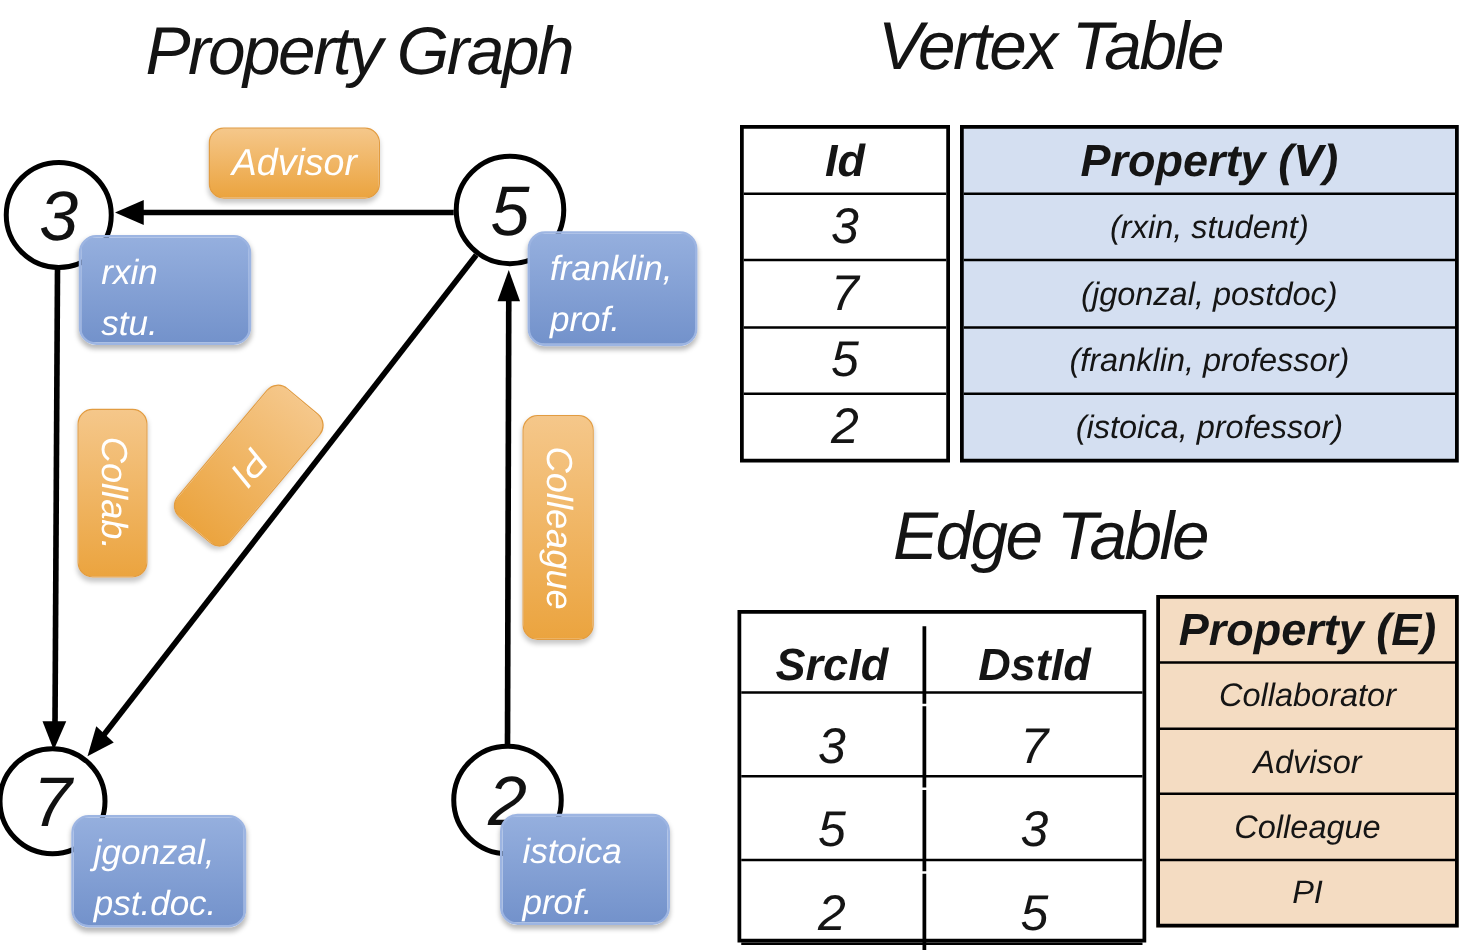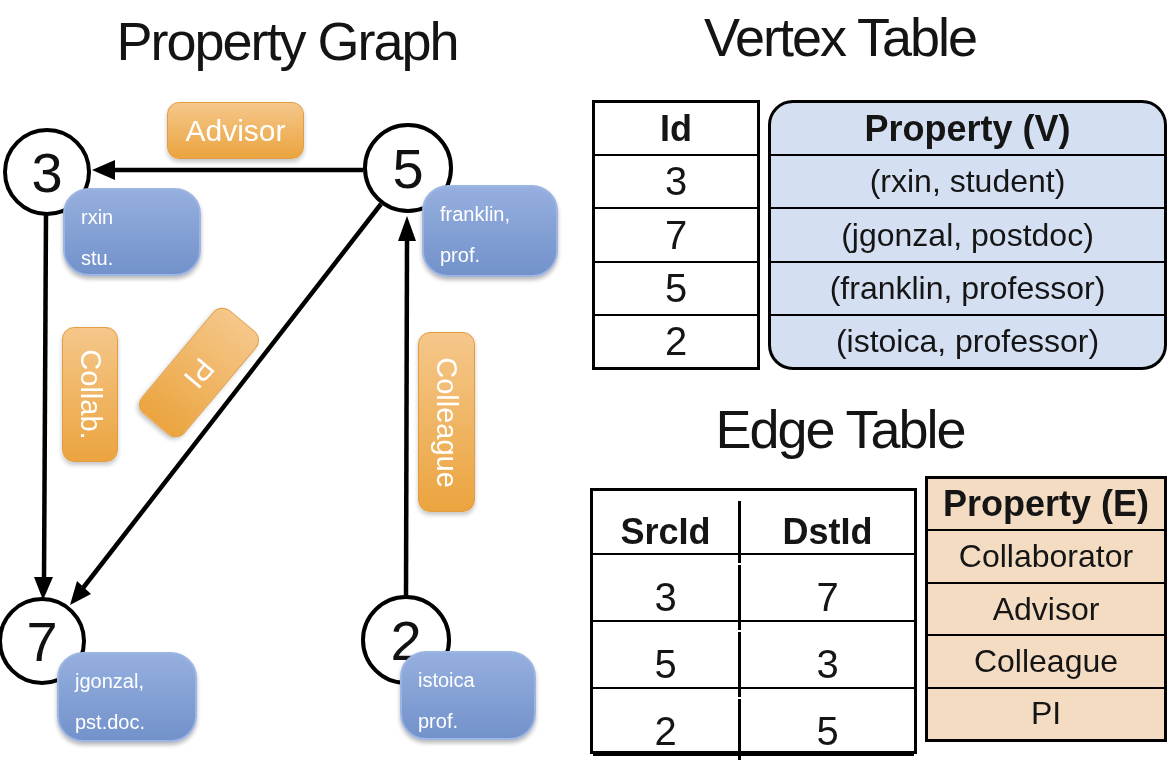--- a/index.html
+++ b/index.html
@@ -1,38 +1,38 @@
 <!DOCTYPE html>
 <html><head>
 <meta charset="utf-8">
 <style>
   html,body{margin:0;padding:0;background:#fff;}
   body{width:1170px;height:760px;overflow:hidden;font-family:"Liberation Sans",sans-serif;color:#151515;}
-  .canvas{position:relative;width:1088px;height:760px;}
+  .canvas{position:relative;width:1088px;height:760px;font-style:italic;}
 
   .big-title{position:absolute;text-align:center;font-size:54px;font-weight:400;letter-spacing:-2px;color:#141414;white-space:nowrap;}
   #graph-title{left:0;top:10px;width:574px;}
   #vertex-table-title{left:550px;top:6px;width:580px;}
   #edge-table-title{left:550px;top:398px;width:580px;}
 
   
   #edges-svg{position:absolute;left:0;top:0;z-index:1;}
   .gline{stroke:#000;stroke-width:4.5;fill:none;}
   .ghead{fill:#000;stroke:none;}
 
   .vertex-circle{position:absolute;z-index:2;border:4.5px solid #000;border-radius:50%;background:#fff;
     display:flex;align-items:center;justify-content:center;font-size:56px;color:#111;box-sizing:border-box;}
   #circle-3{left:3px;top:128px;width:88px;height:88px;}
   #circle-5{left:363px;top:123px;width:90px;height:90px;}
   #circle-7{left:-2px;top:597px;width:88px;height:88px;}
   #circle-2{left:361px;top:595px;width:90px;height:90px;}
 
-  .vbox{position:absolute;z-index:3;border-radius:26px;box-sizing:border-box;
+  .vbox{position:absolute;z-index:3;border-radius:14px;box-sizing:border-box;
     background:linear-gradient(180deg,#95afde 0%,#7392cb 100%);
-    border:2px solid #9db5e2;color:#fff;font-size:20px;line-height:41px;padding:7px 6px 0 16px;
+    border:2px solid #9db5e2;color:#fff;font-size:28px;line-height:41px;padding:7px 6px 0 16px;
     box-shadow:0 3px 4px rgba(0,0,0,0.28);}
   #vbox-rxin{left:63px;top:188px;width:138px;height:88px;}
   #vbox-franklin{left:422px;top:185px;width:136px;height:92px;}
   #vbox-jgonzal{left:57px;top:652px;width:140px;height:90px;}
   #vbox-istoica{left:400px;top:651px;width:136px;height:89px;}
 
   .elabel{position:absolute;z-index:4;border-radius:12px;box-sizing:border-box;
     background:linear-gradient(180deg,#f5c78a 0%,#eba43f 100%);
     border:1.5px solid #e29c41;color:#fff;display:flex;align-items:center;justify-content:center;
     font-size:30px;box-shadow:0 3px 4px rgba(0,0,0,0.22);}
@@ -42,27 +42,27 @@
   #elabel-collab{left:62px;top:327px;width:56px;height:135px;font-size:29px;}
   #elabel-pi{left:171px;top:305px;width:56px;height:135px;transform:rotate(40deg);}
   #elabel-colleague{left:418px;top:332px;width:57px;height:180px;font-size:29px;}
 
   
   .tbl{position:absolute;z-index:1;border:3px solid #000;box-sizing:border-box;display:flex;flex-direction:column;background:#fff;}
   .trow{flex:1;display:flex;align-items:center;justify-content:center;border-bottom:2.5px solid #000;box-sizing:border-box;}
   .trow:last-child{border-bottom:none;}
   .trow.hdr{font-weight:bold;font-size:36px;}
   .num{font-size:40px;}
-  .proptext{font-size:32px;}
+  .proptext{font-size:26px;}
   .cell{display:flex;align-items:center;justify-content:center;height:100%;box-sizing:border-box;margin-top:20px;}
   .cell.first{width:148px;border-right:3px solid #000;}
   .cell.second{flex:1;}
 
   #vtab-id{left:592px;top:100px;width:168px;height:270px;}
-  #vtab-prop{left:768px;top:100px;width:399px;height:270px;background:#d4dff1;border-radius:25px;}
+  #vtab-prop{left:768px;top:100px;width:399px;height:270px;background:#d4dff1;}
   #etab-ids{left:590px;top:488px;width:327px;height:266px;}
   #etab-prop{left:925px;top:476px;width:242px;height:266px;background:#f4dcc2;}
 </style>
 </head>
 <body>
 
 <div class="canvas">
 
   <div class="big-title" id="graph-title">Property Graph</div>
 

